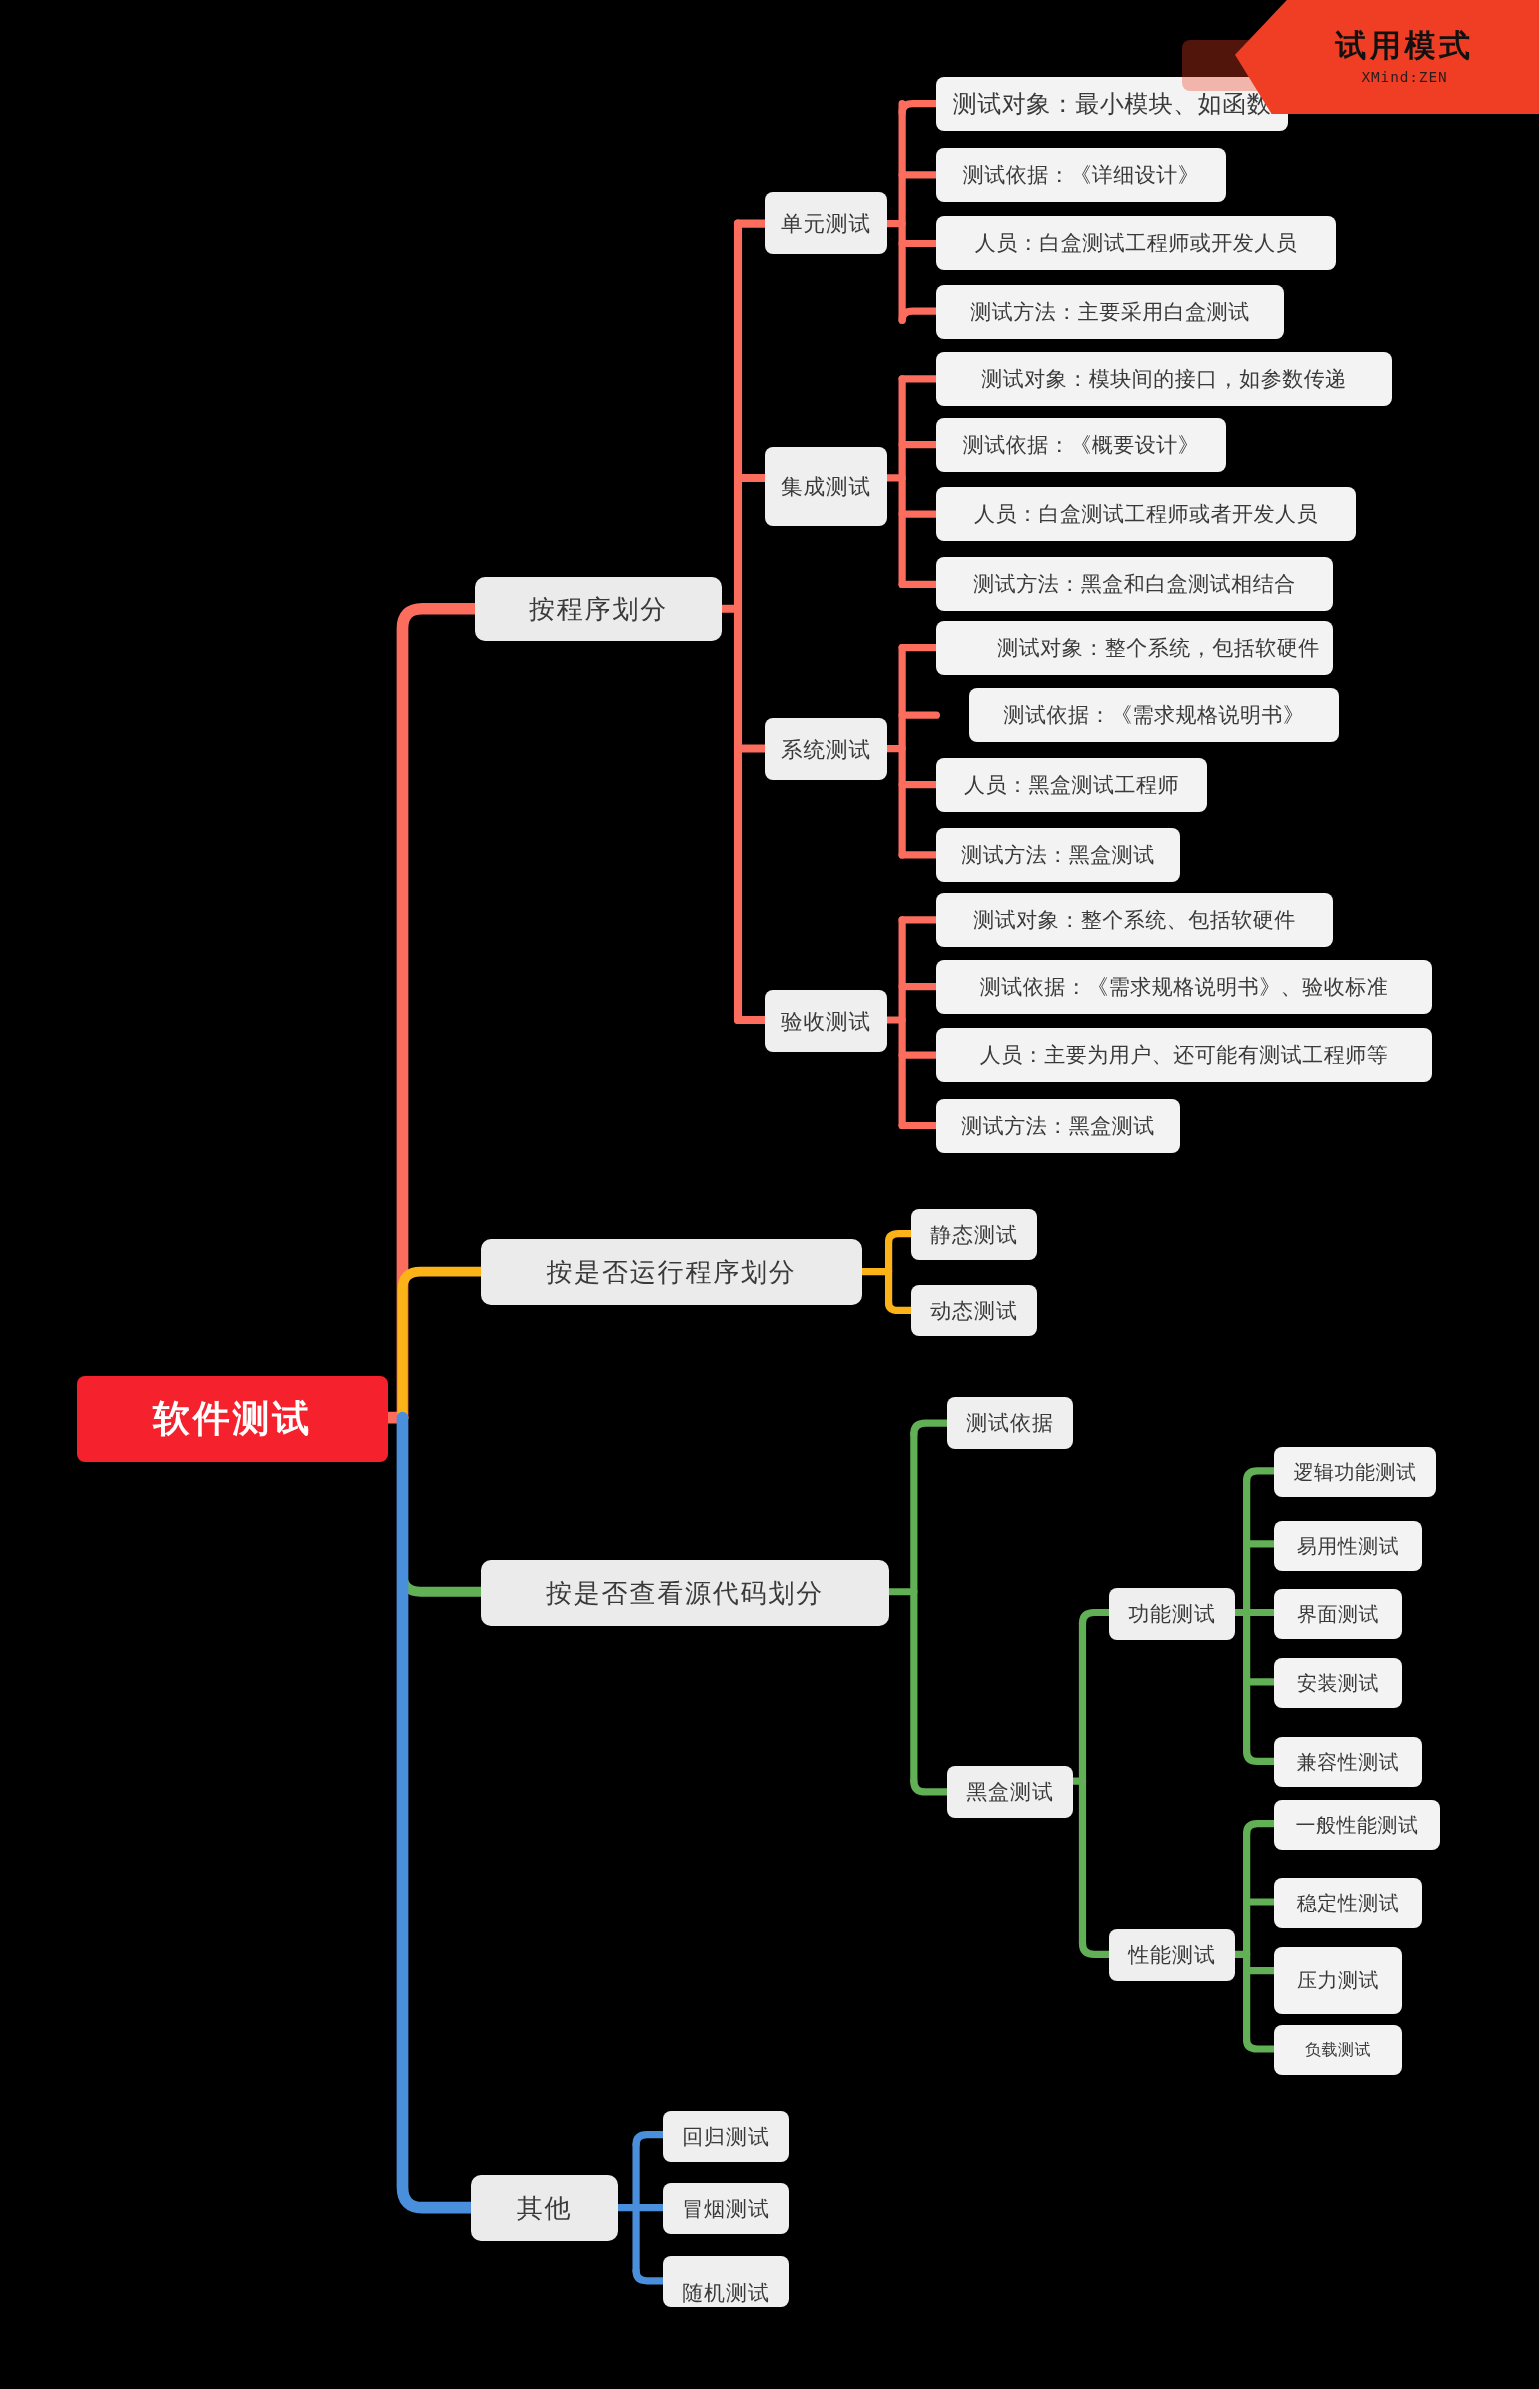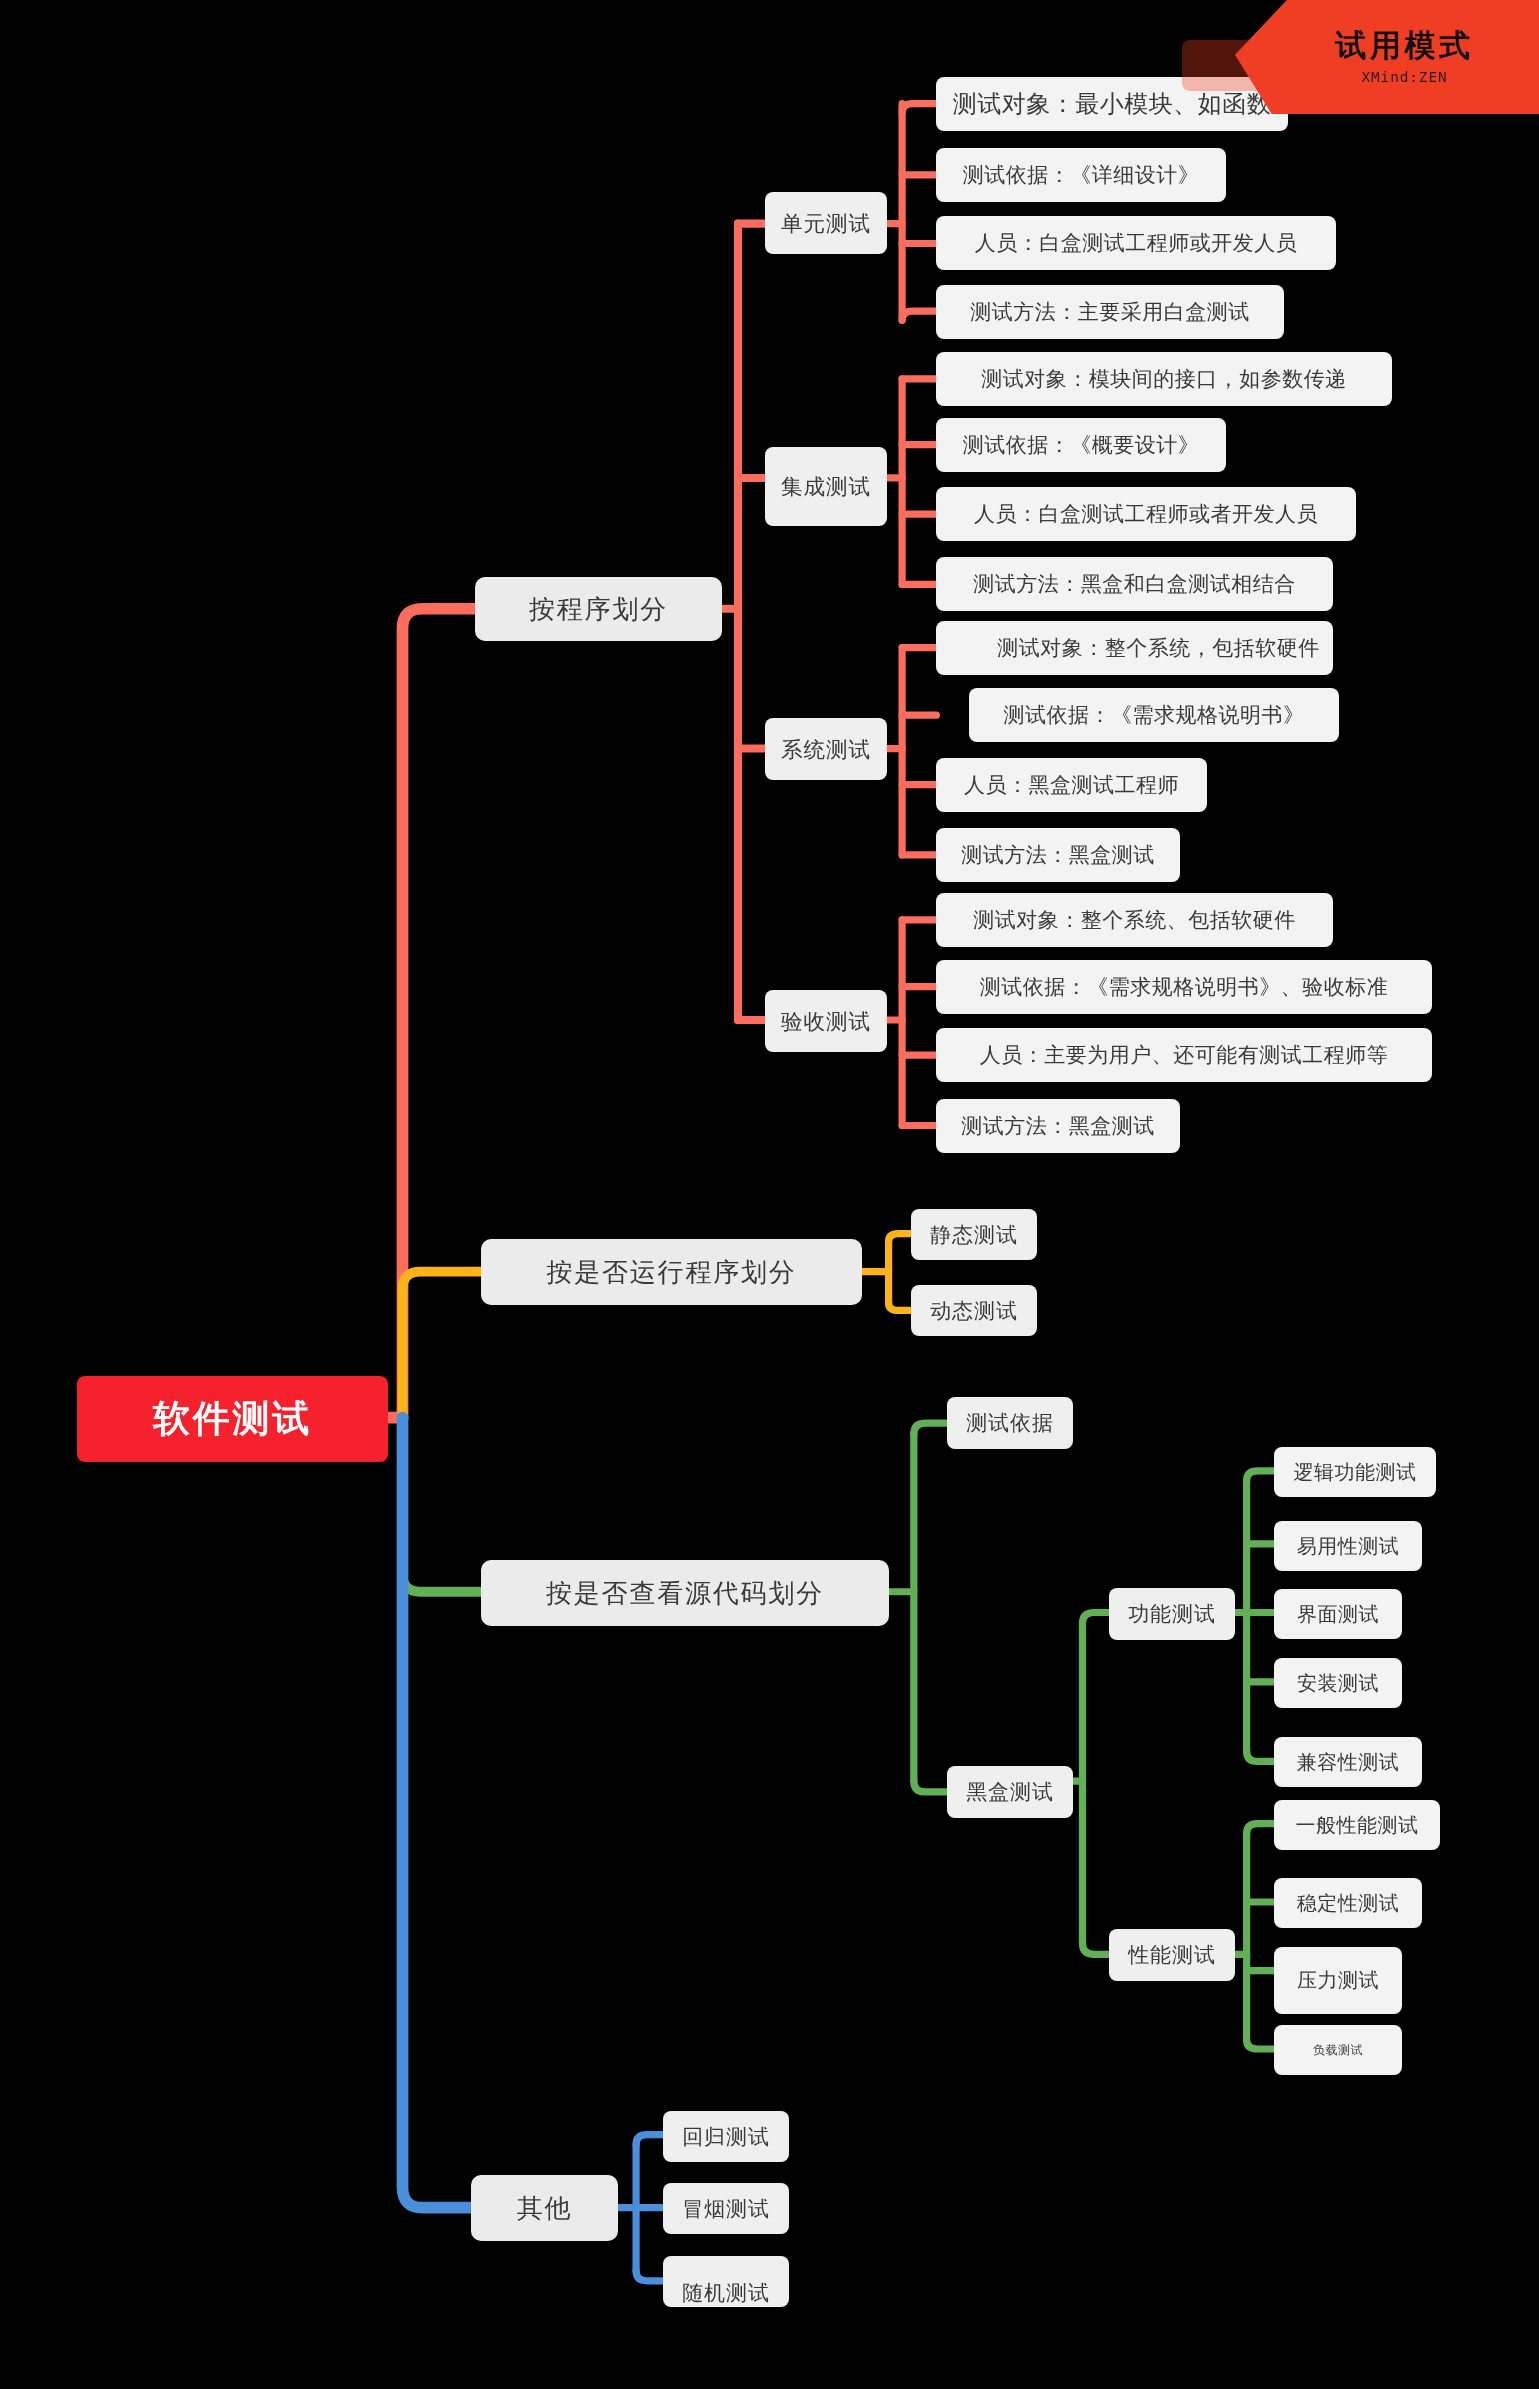--- a/index.html
+++ b/index.html
@@ -321,21 +321,21 @@
 
   <div class="node lvl3" style="left:1274px; top:1800px; width:166px; height:50px; font-size:20px;">
     <span>一般性能测试</span>
   </div>
   <div class="node lvl3" style="left:1274px; top:1878px; width:148px; height:50px; font-size:20px;">
     <span>稳定性测试</span>
   </div>
   <div class="node lvl3" style="left:1274px; top:1947px; width:128px; height:67px; font-size:20px;">
     <span>压力测试</span>
   </div>
-  <div class="node lvl3" style="left:1274px; top:2025px; width:128px; height:50px; font-size:12px;">
+  <div class="node lvl3" style="left:1274px; top:2025px; width:128px; height:50px; font-size:16px;">
     <span>负载测试</span>
   </div>
 
   <div class="node lvl2" style="left:663px; top:2111px; width:126px; height:51px; font-size:21px;">
     <span>回归测试</span>
   </div>
   <div class="node lvl2" style="left:663px; top:2183px; width:126px; height:51px; font-size:21px;">
     <span>冒烟测试</span>
   </div>
   <div class="node lvl2" style="left:663px; top:2256px; width:126px; height:51px; font-size:21px;align-items:flex-end;">

